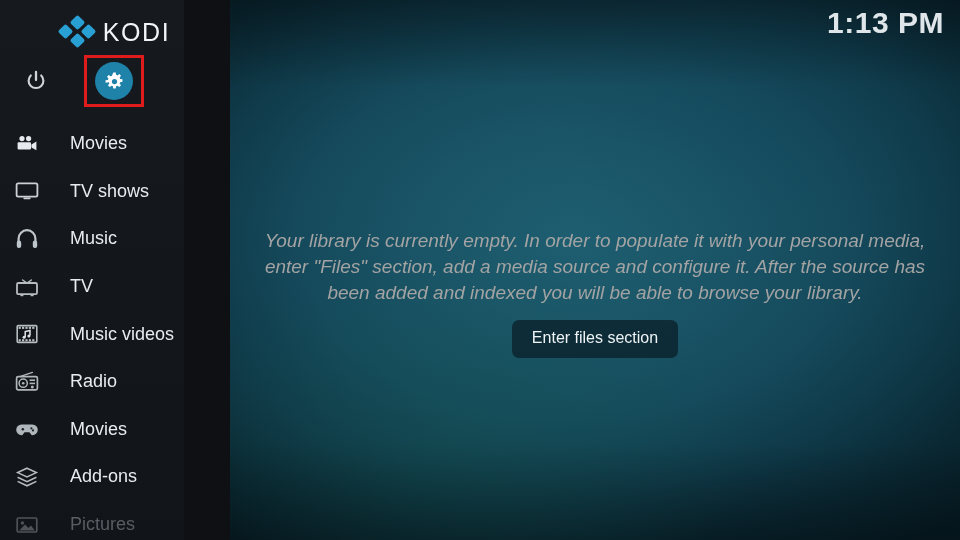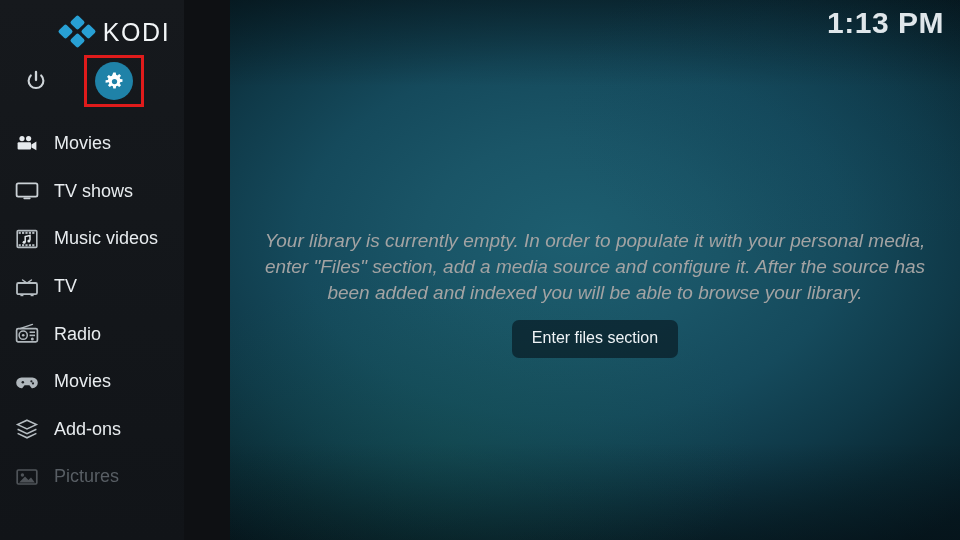--- a/index.html
+++ b/index.html
@@ -133,21 +133,21 @@
     box-sizing: border-box;
   }
   .menu-icon {
     width: 30px; height: 30px;
     display: flex;
     align-items: center;
     justify-content: center;
     flex: 0 0 30px;
   }
   .menu-label {
-    margin-left: 12px;
+    margin-left: 28px;
     color: #e8ecef;
     font-size: 18px;
     font-weight: 400;
     white-space: nowrap;
   }
   .menu-item.dim .menu-label { color: #585e64; }
   .menu-item.dim .menu-icon  { opacity: 0.45; }
 
   
   #clock {
@@ -257,20 +257,42 @@
       <div class="menu-item">
         <span class="menu-icon">
           <svg width="26" height="26" viewBox="0 0 26 26">
             <rect x="2.6" y="5.4" width="20.8" height="13.2" rx="1.6" stroke="#cbd1d6" stroke-width="1.8" fill="none"></rect>
             <rect x="9.4" y="19.6" width="7.2" height="1.7" rx="0.8" fill="#cbd1d6"></rect>
           </svg>
         </span>
         <span class="menu-label">TV shows</span>
       </div>
 
+      <div class="menu-item">
+        <span class="menu-icon">
+          <svg width="26" height="26" viewBox="0 0 26 26">
+            <path d="M4.6 16.4 V12.6 A8.4 8.4 0 0 1 21.4 12.6 V16.4" stroke="#bfc6cb" stroke-width="2.2" fill="none" stroke-linecap="round"></path>
+            <rect x="2.8" y="14.6" width="4.4" height="7.4" rx="2.1" fill="#bfc6cb"></rect>
+            <rect x="18.8" y="14.6" width="4.4" height="7.4" rx="2.1" fill="#bfc6cb"></rect>
+          </svg>
+        </span>
+        <span class="menu-label">Music</span>
+      </div>
+
+      <div class="menu-item">
+        <span class="menu-icon">
+          <svg width="26" height="26" viewBox="0 0 26 26">
+            <path d="M8.6 6.0 L13 9.0 L17.4 6.0" stroke="#b6bdc2" stroke-width="1.5" fill="none" stroke-linecap="round"></path>
+            <rect x="3.0" y="9.0" width="20" height="11.2" rx="1.4" stroke="#b6bdc2" stroke-width="1.8" fill="none"></rect>
+            <rect x="6.4" y="20.6" width="3.0" height="1.6" fill="#b6bdc2"></rect>
+            <rect x="16.6" y="20.6" width="3.0" height="1.6" fill="#b6bdc2"></rect>
+          </svg>
+        </span>
+        <span class="menu-label">TV</span>
+      </div>
 
       <div class="menu-item">
         <span class="menu-icon">
           <svg width="26" height="26" viewBox="0 0 26 26">
             <rect x="3.2" y="4.6" width="19.6" height="16.8" rx="1" stroke="#b6bdc2" stroke-width="1.6" fill="none"></rect>
             <g fill="#b6bdc2">
               <rect x="4.6" y="5.8" width="2.2" height="2.1"></rect>
                 <rect x="8.0" y="5.8" width="2.2" height="2.1"></rect>
               <rect x="11.4" y="5.8" width="2.2" height="2.1"></rect>
                 <rect x="14.8" y="5.8" width="2.2" height="2.1"></rect>
@@ -285,32 +307,20 @@
             <circle cx="10.1" cy="16.2" r="1.5" fill="#e2e7ea"></circle>
             <circle cx="14.9" cy="14.9" r="1.5" fill="#e2e7ea"></circle>
           </svg>
         </span>
         <span class="menu-label">Music videos</span>
       </div>
 
       <div class="menu-item">
         <span class="menu-icon">
           <svg width="26" height="26" viewBox="0 0 26 26">
-            <path d="M8.6 6.0 L13 9.0 L17.4 6.0" stroke="#b6bdc2" stroke-width="1.5" fill="none" stroke-linecap="round"></path>
-            <rect x="3.0" y="9.0" width="20" height="11.2" rx="1.4" stroke="#b6bdc2" stroke-width="1.8" fill="none"></rect>
-            <rect x="6.4" y="20.6" width="3.0" height="1.6" fill="#b6bdc2"></rect>
-            <rect x="16.6" y="20.6" width="3.0" height="1.6" fill="#b6bdc2"></rect>
-          </svg>
-        </span>
-        <span class="menu-label">TV</span>
-      </div>
-
-      <div class="menu-item">
-        <span class="menu-icon">
-          <svg width="26" height="26" viewBox="0 0 26 26">
             <path d="M6.6 7.4 L18.4 3.4" stroke="#b0b7bc" stroke-width="1.5" stroke-linecap="round"></path>
             <rect x="2.6" y="7.6" width="20.8" height="13.2" rx="1.6" stroke="#b0b7bc" stroke-width="1.7" fill="none"></rect>
             <circle cx="9.2" cy="14.2" r="4.1" stroke="#b0b7bc" stroke-width="1.5" fill="none"></circle>
             <circle cx="9.2" cy="14.2" r="1.3" fill="#b0b7bc"></circle>
             <rect x="15.6" y="10.4" width="5.4" height="1.6" fill="#b0b7bc"></rect>
             <rect x="15.6" y="13.6" width="5.4" height="1.6" fill="#b0b7bc"></rect>
             <circle cx="18.3" cy="18.0" r="1.5" fill="#b0b7bc"></circle>
           </svg>
         </span>
         <span class="menu-label">Radio</span>

